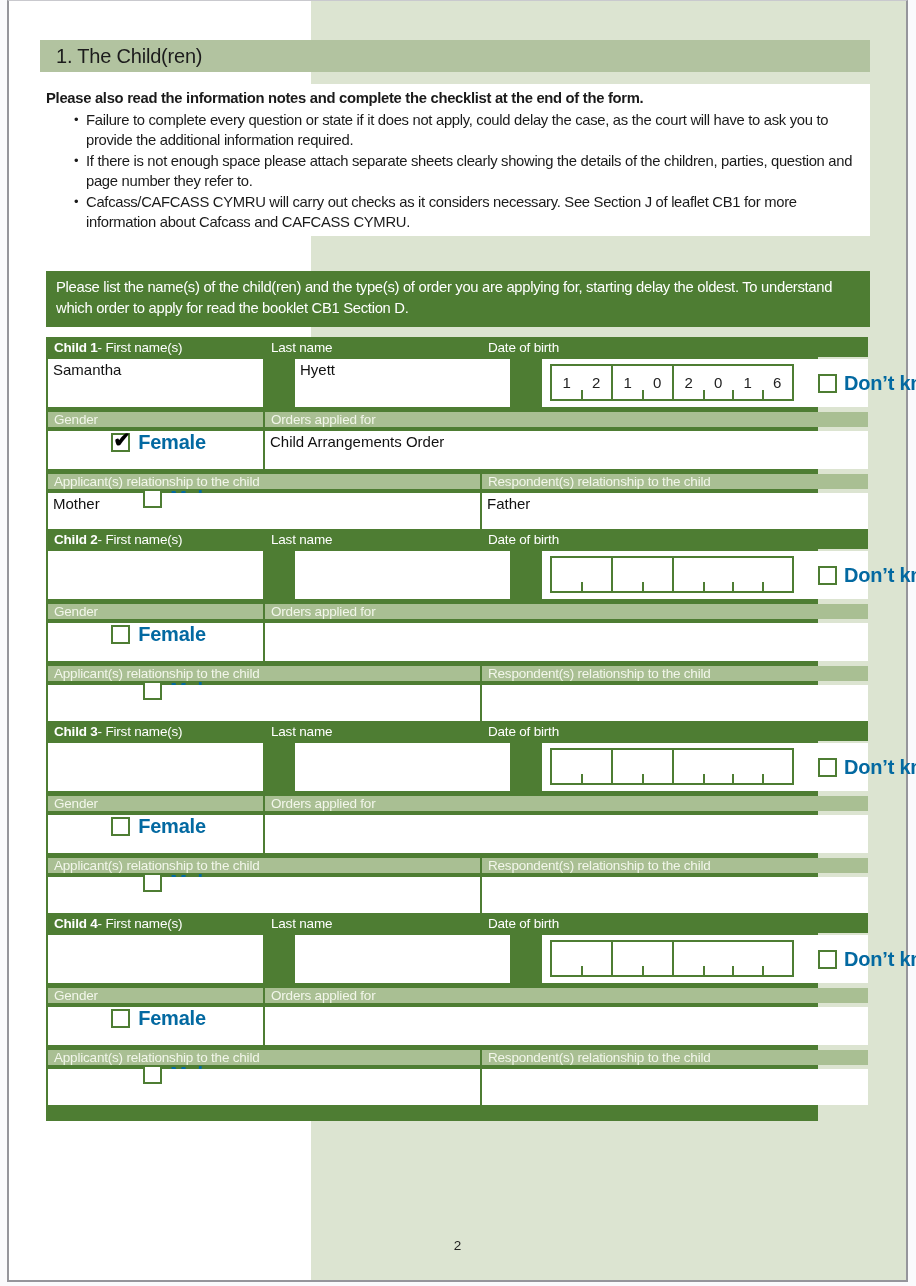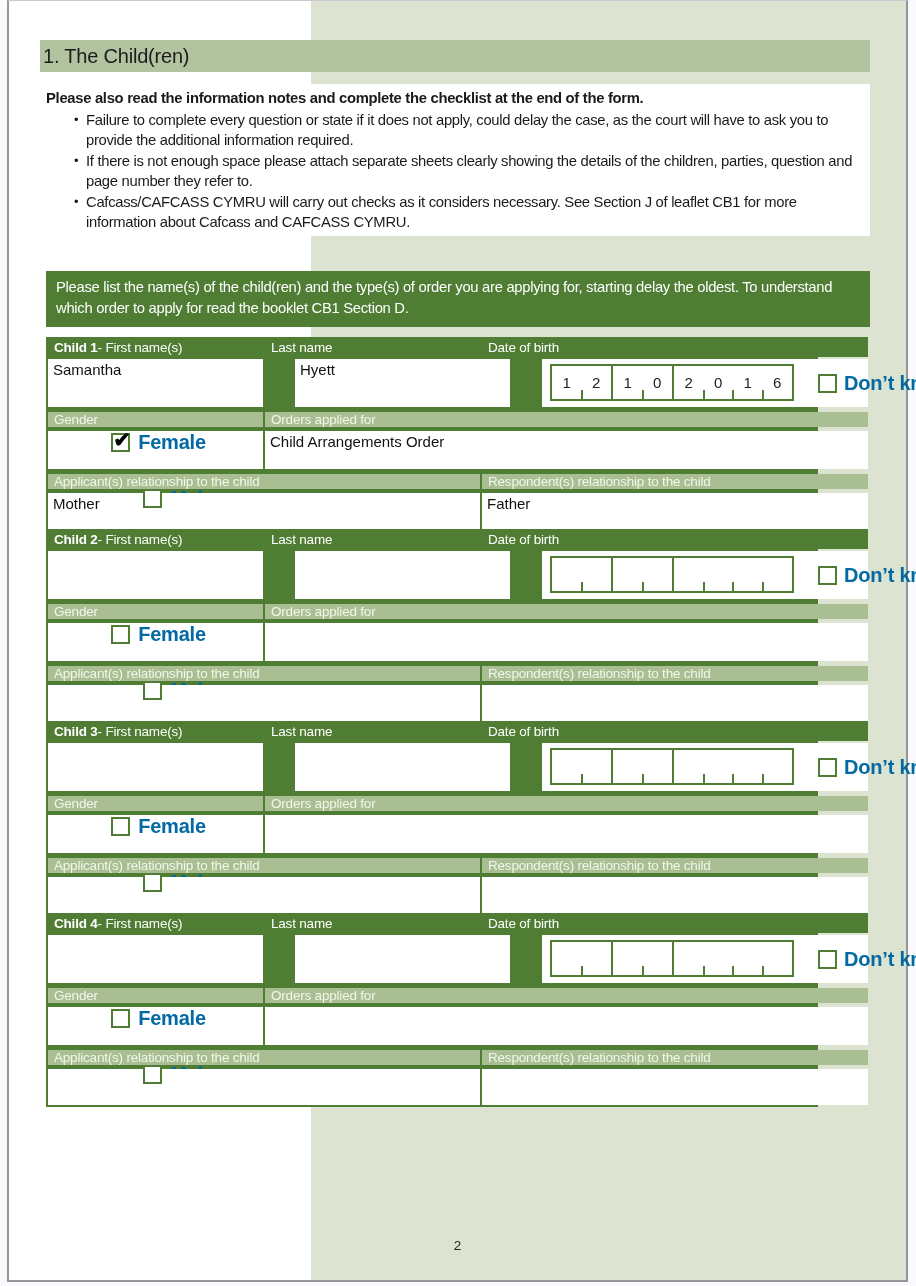--- a/index.html
+++ b/index.html
@@ -15,21 +15,21 @@
     position:absolute; left:7px; top:0; width:901px; height:1282px;
     border:2px solid #95959b; border-top:1px solid #c9c9ce;
     background:#ffffff;
   }
   .page { position:relative; width:100%; height:100%; background:#ffffff; }
   .green-bg { position:absolute; left:302px; top:0; right:0; bottom:0; background:#dce4d1; }
 
   
   .section-bar {
     position:absolute; left:31px; top:39px; width:830px; height:32px;
-    background:#b2c3a0; display:flex; align-items:center; padding-left:3px;
+    background:#b2c3a0; display:flex; align-items:center; padding-left:16px;
     font-size:20px; letter-spacing:-0.2px; color:#1c1c1c;
   }
   
   .notes {
     position:absolute; left:31px; top:83px; width:830px; height:152px;
     background:#ffffff; padding:4px 0 8px 6px;
     font-size:14.8px; letter-spacing:-0.3px; line-height:20.5px;
   }
   .notes .intro { font-weight:bold; margin-bottom:1px; }
   .bullet { display:flex; }
@@ -43,21 +43,21 @@
   .instruction {
     position:absolute; left:37px; top:270px; width:824px; height:56px;
     background:#4e7d33; color:#ffffff; padding:6px 10px;
     font-size:14.8px; letter-spacing:-0.3px; line-height:21px;
   }
   .instruction span { display:inline-block; width:780px; }
 
   
   .children-table {
     position:absolute; left:37px; top:336px; width:772px;
-    background:#4e7d33; padding:0 2px 2px 2px;
+    background:#4e7d33; padding:0 2px 16px 2px;
   }
   .trow { display:flex; gap:2px; width:820px; }
   .trow + .trow { margin-top:2px; }
   .c1 { width:215px; flex:none; }
   .c2 { width:215px; flex:none; }
   .c3 { flex:1; position:relative; }
   .cL { width:432px; flex:none; }
   .cR { flex:1; }
 
   .hdr { height:20px; background:#4e7d33; color:#ffffff; font-size:13.5px; letter-spacing:-0.2px; }

